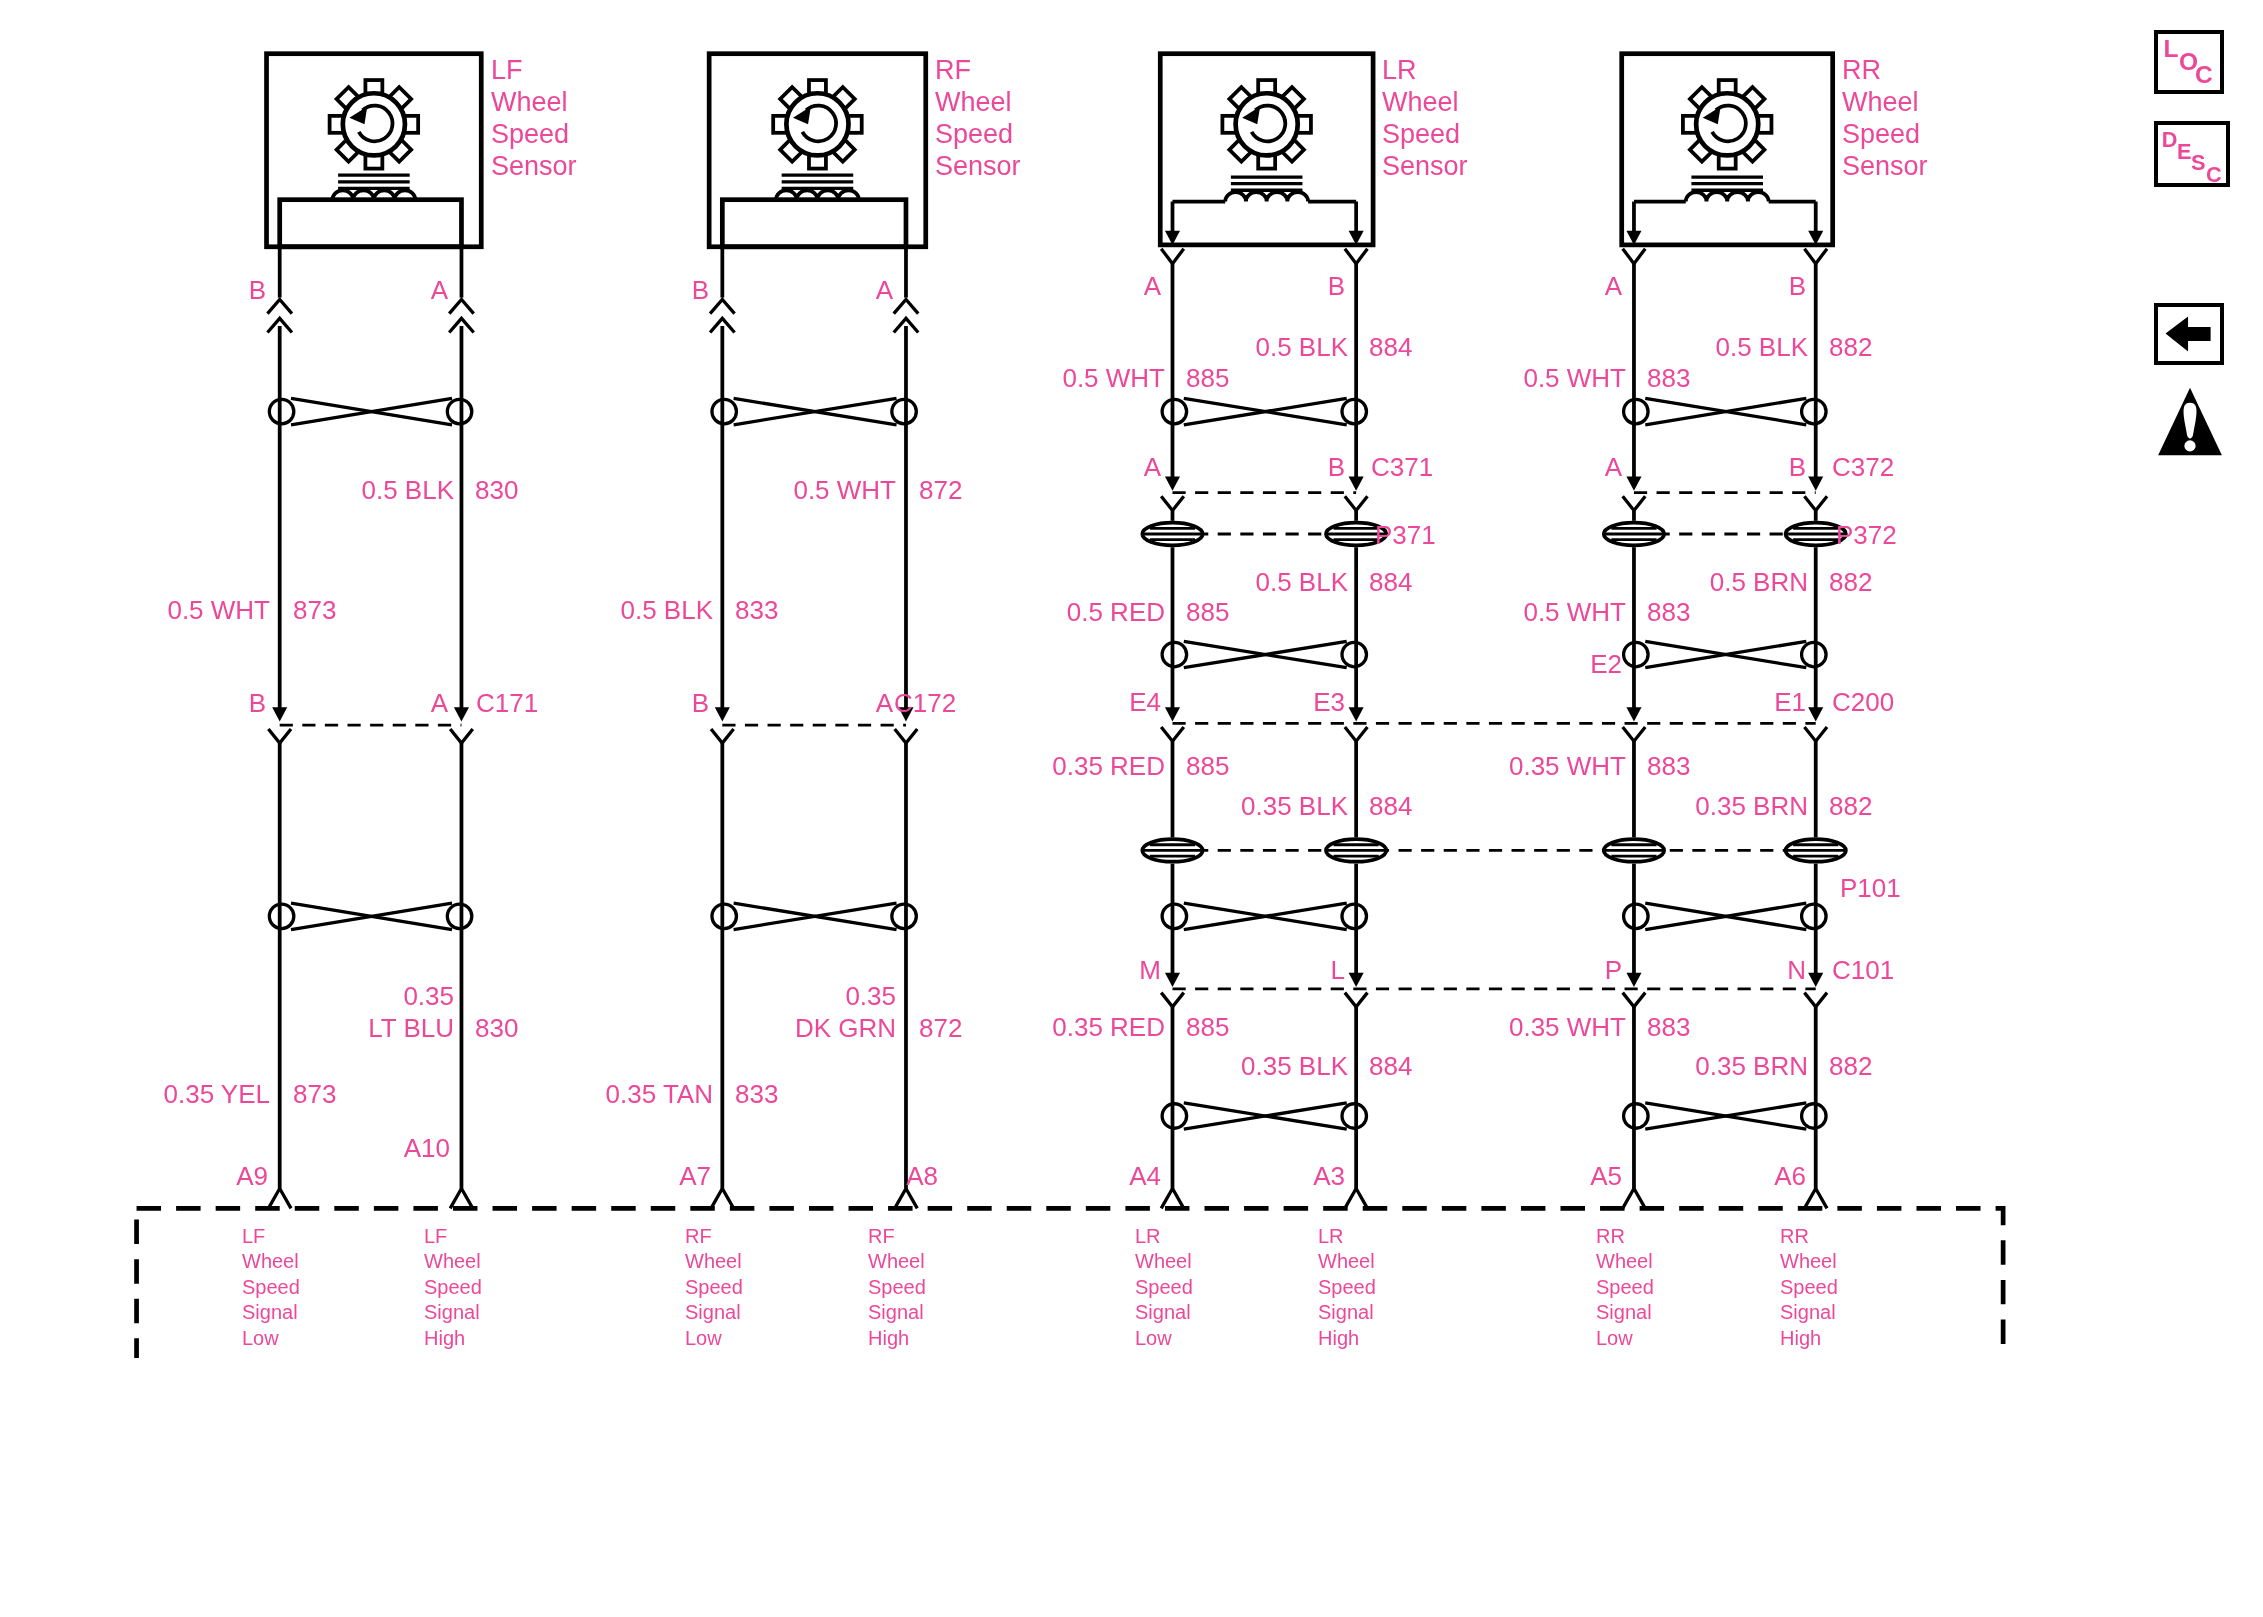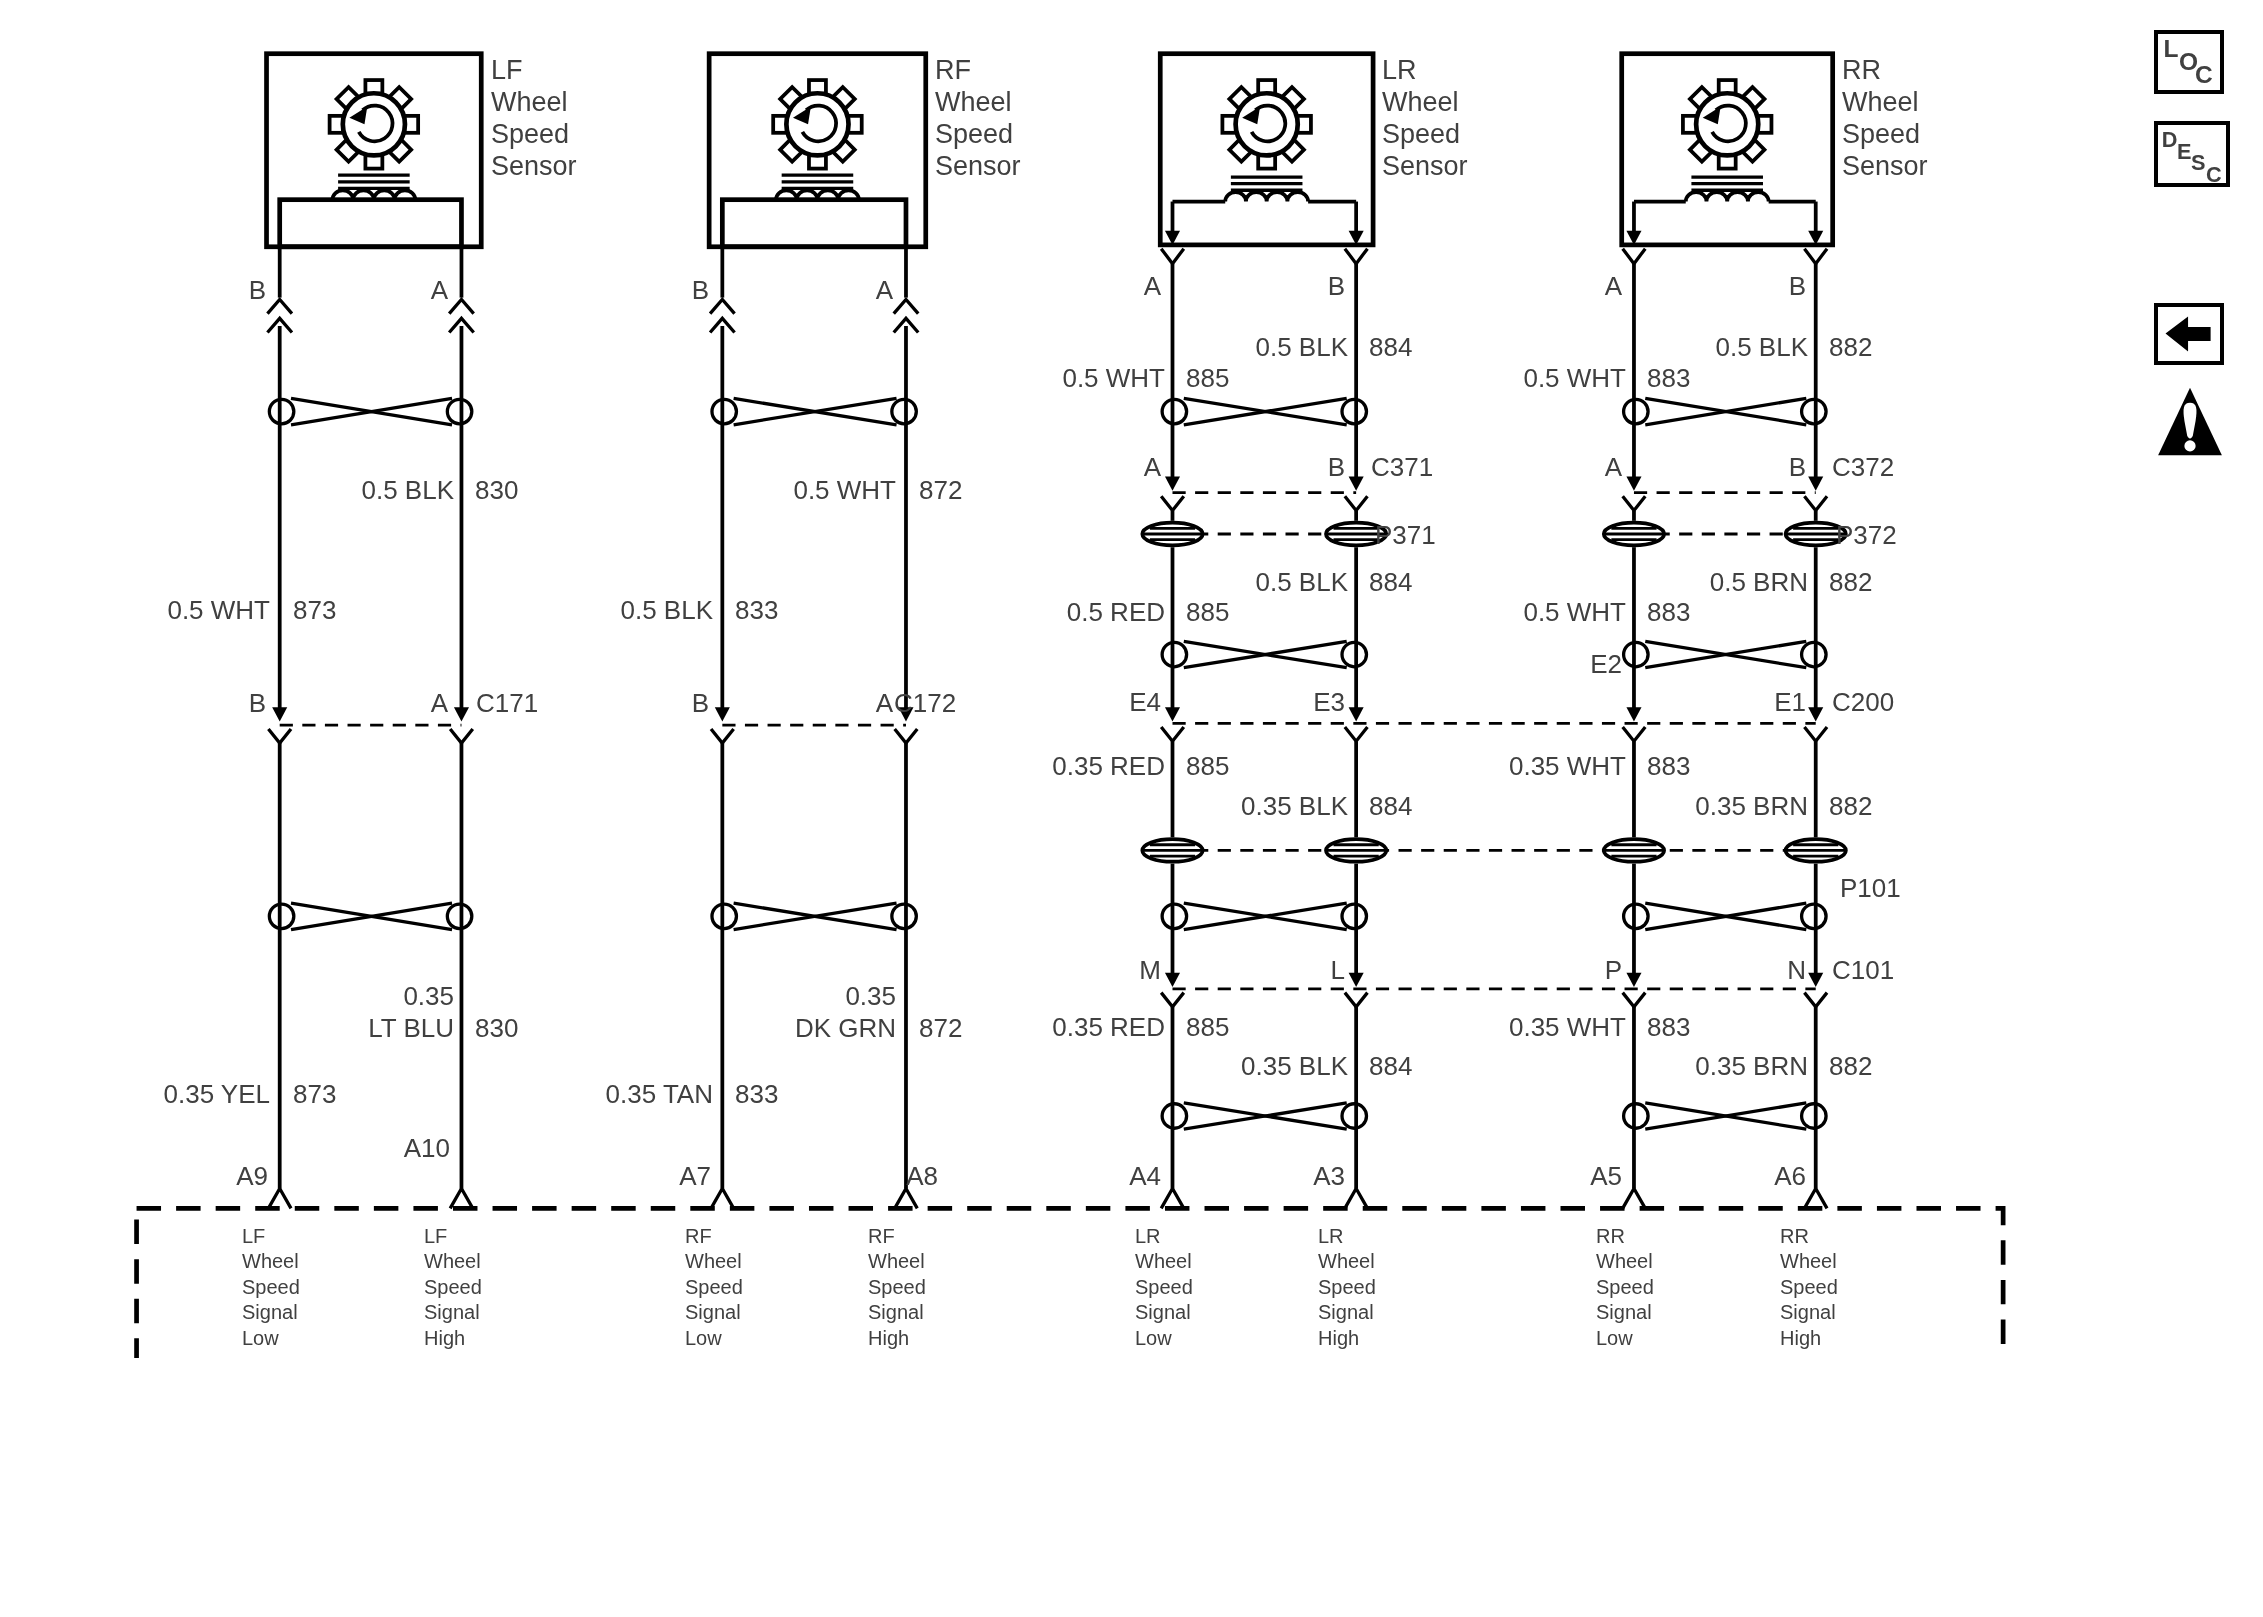--- a/index.html
+++ b/index.html
@@ -1,17 +1,17 @@
 <!DOCTYPE html>
 <html style="font-size:15px"><head>
 <meta charset="utf-8">
 <style>
   html,body{margin:0;padding:0;background:#fff;}
   #canvas{position:relative;width:2264px;height:1358px;background:#fff;
-          font-family:"Liberation Sans",sans-serif;color:#404040;overflow:hidden;}
+          font-family:"Liberation Sans",sans-serif;color:#ec4899;overflow:hidden;}
   #art{position:absolute;left:0;top:0;}
   .lbl{position:absolute;font-size:26px;line-height:32px;white-space:pre-line;}
   .ra{transform:translateX(-100%);text-align:right;}
   .mod{position:absolute;font-size:20px;line-height:25.4px;white-space:pre-line;}
   .ebcm{position:absolute;font-size:26px;line-height:35px;white-space:pre-line;}
   .sensorlbl{position:absolute;font-size:27px;line-height:32px;white-space:pre-line;}
   .navbox{position:absolute;border:4.7px solid #000;background:#fff;}
   .navbox span{position:absolute;font-weight:bold;}
   #loc-btn span{font-size:24.5px;}
   #desc-btn span{font-size:21.7px;}

